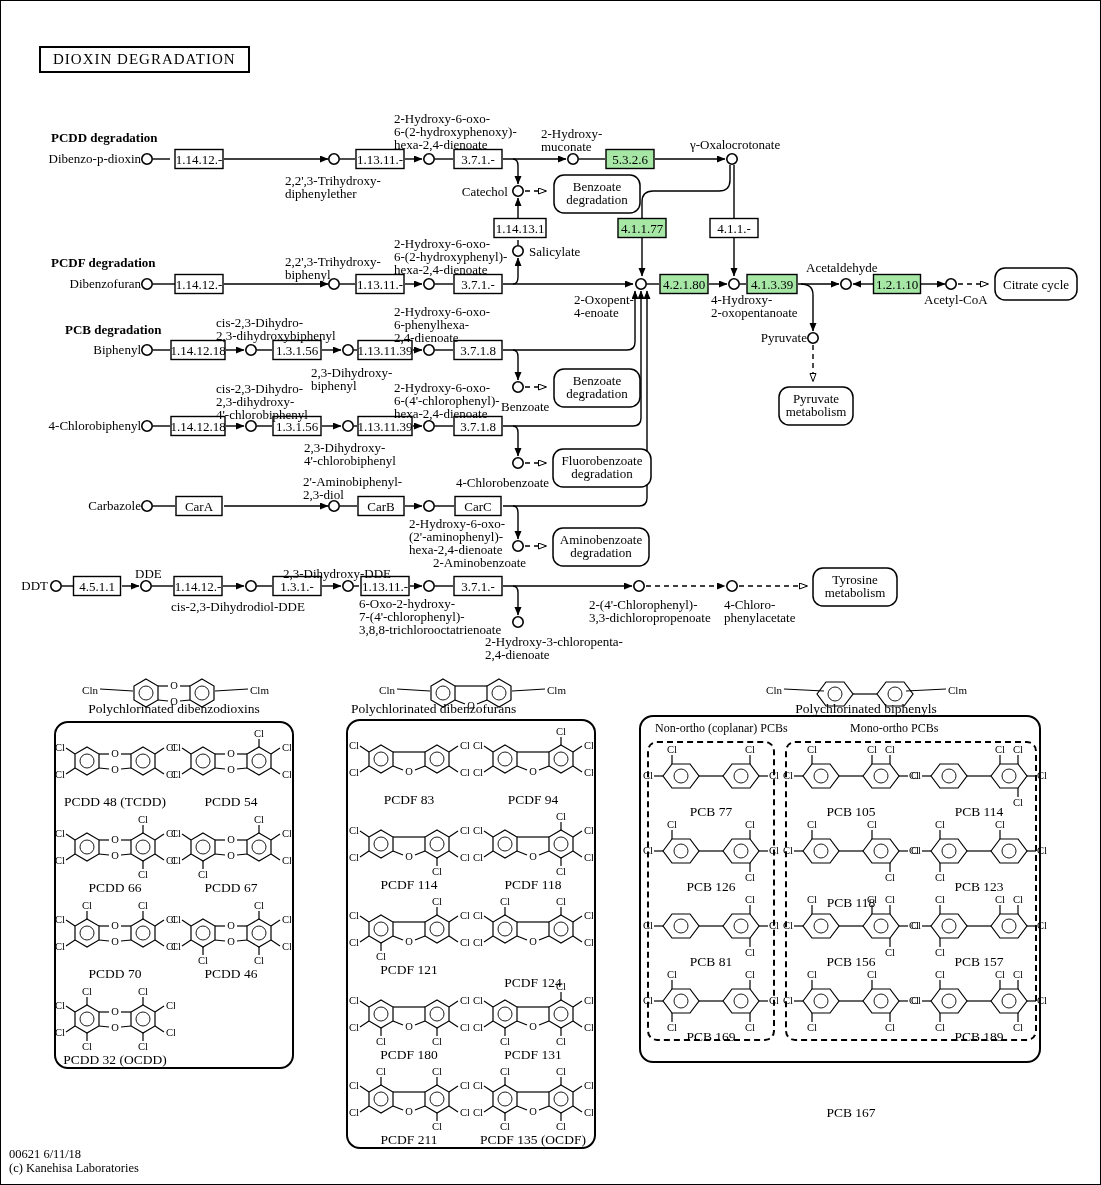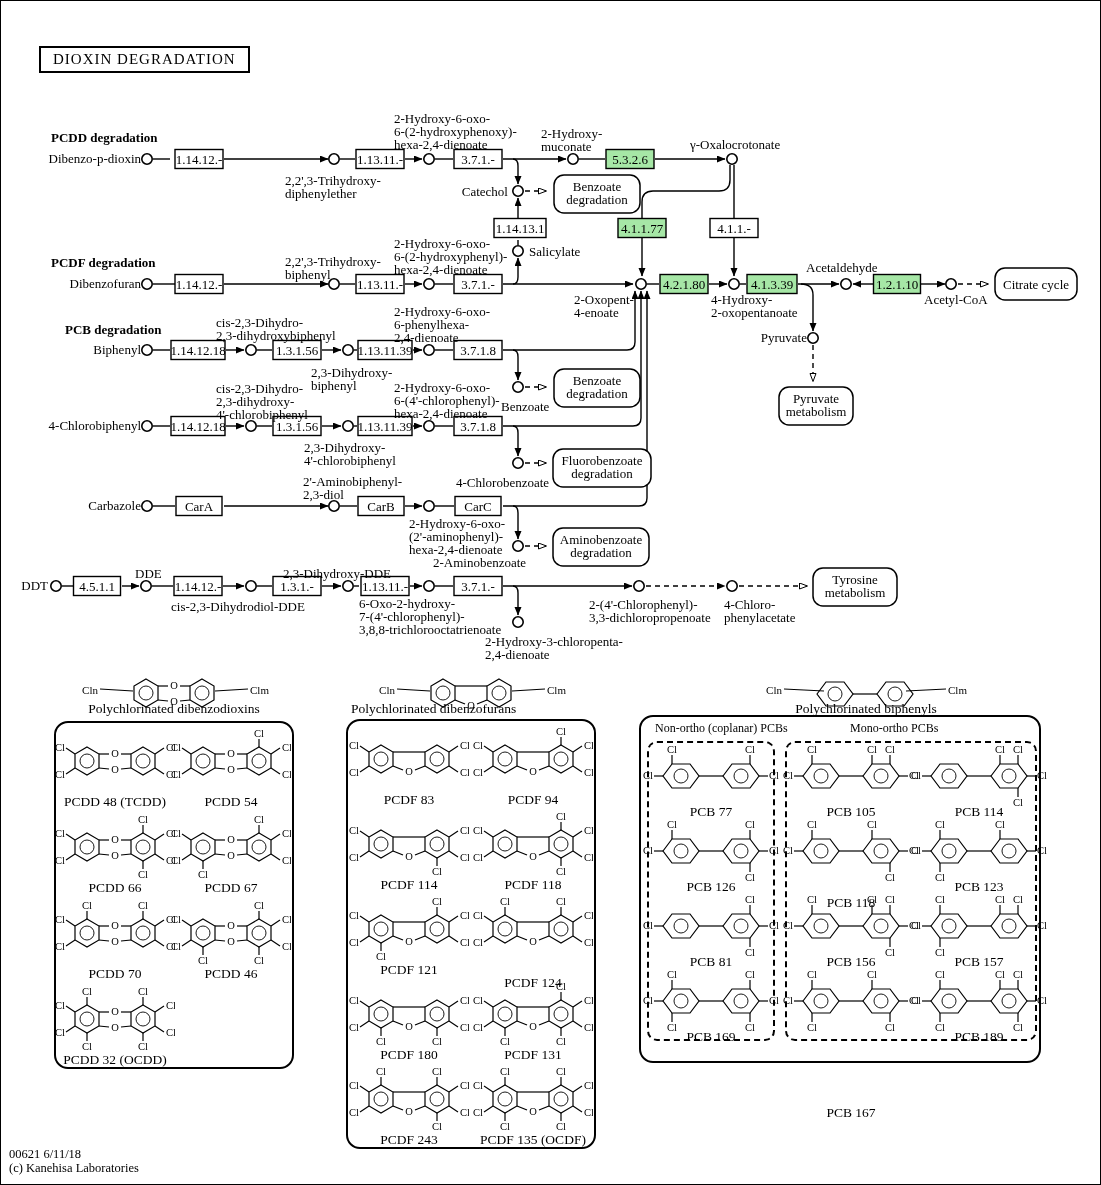--- a/index.html
+++ b/index.html
@@ -671,21 +671,21 @@
           <text x="10" y="49" text-anchor="end" font-size="10.5">Cl</text>
           <line x1="88" y1="18" x2="88" y2="10" stroke="#000" stroke-width="1.2"></line>
           <text x="88" y="8" text-anchor="middle" font-size="10.5">Cl</text>
           <line x1="100" y1="25" x2="109" y2="19" stroke="#000" stroke-width="1.2"></line>
           <text x="111" y="22" text-anchor="start" font-size="10.5">Cl</text>
           <line x1="100" y1="39" x2="109" y2="45" stroke="#000" stroke-width="1.2"></line>
           <text x="111" y="49" text-anchor="start" font-size="10.5">Cl</text>
           <line x1="88" y1="46" x2="88" y2="54" stroke="#000" stroke-width="1.2"></line>
           <text x="88" y="63" text-anchor="middle" font-size="10.5">Cl</text>
         </svg></div>
-      <div class="cell-label" style="left: 318px; top: 1131px; width: 180px;">PCDF 243</div>
+      <div class="cell-label" style="left: 318px; top: 1131px; width: 180px;">PCDF 211</div>
       <div class="cell" style="left: 472px; top: 1066px; width: 120px; height: 66px;"><svg width="120" height="66" viewBox="0 0 120 66">
           <polygon points="32,18 44,25 44,39 32,46 20,39 20,25" fill="none" stroke="#000" stroke-width="1.2"></polygon>
           <polygon points="88,18 100,25 100,39 88,46 76,39 76,25" fill="none" stroke="#000" stroke-width="1.2"></polygon>
           <circle cx="32" cy="32" r="7" fill="none" stroke="#000" stroke-width="0.9"></circle>
           <circle cx="88" cy="32" r="7" fill="none" stroke="#000" stroke-width="0.9"></circle>
           <line x1="44" y1="25" x2="76" y2="25" stroke="#000" stroke-width="1.2"></line>
           <line x1="44" y1="39" x2="54" y2="43" stroke="#000" stroke-width="1.2"></line>
           <line x1="66" y1="43" x2="76" y2="39" stroke="#000" stroke-width="1.2"></line>
           <text x="60" y="48" text-anchor="middle" font-size="10.5">O</text>
           <line x1="32" y1="18" x2="32" y2="10" stroke="#000" stroke-width="1.2"></line>

